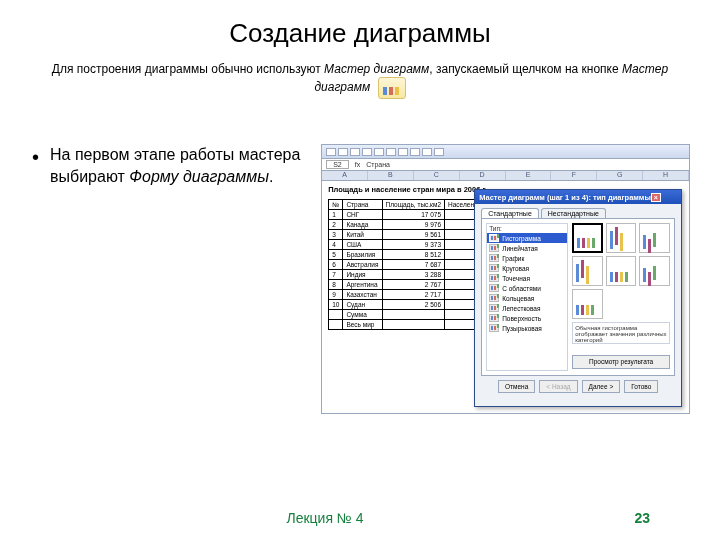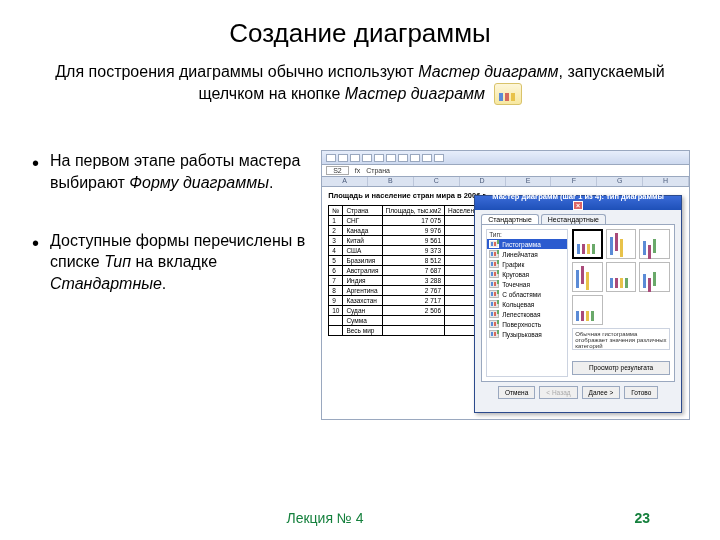--- a/index.html
+++ b/index.html
@@ -17,21 +17,21 @@
     height: 100%;
     position: relative;
   }
   h1 {
     font-size: 26px;
     font-weight: normal;
     text-align: center;
     margin-bottom: 12px;
   }
   .intro {
-    font-size: 16px;
+    font-size: 12px;
     text-align: center;
     line-height: 1.35;
     margin: 0 10px 16px 10px;
   }
   .intro .it { font-style: italic; }
   .chart-icon {
     display: inline-block;
     width: 28px; height: 22px;
     vertical-align: middle;
     background: linear-gradient(#fdf6d9,#f7e8a0);
@@ -126,22 +126,21 @@
     width: 208px; height: 218px;
     background:#eef1f6;
     border:1px solid #2b4a8c;
     box-shadow: 2px 2px 4px rgba(0,0,0,.3);
   }
   .wizard .titlebar {
     height:14px;
     background: linear-gradient(#3a6bd8,#1e50b8);
     color:#fff; font-size:7.5px; font-weight:bold;
     display:flex; align-items:center; padding:0 4px;
-    justify-content:flex-end;
-    flex-direction:column;
+    justify-content:flex-start;
   }
   .wizard .titlebar .x {
     width:10px; height:9px; background:#d66; border:1px solid #fff;
     color:#fff; font-size:7px; line-height:7px; text-align:center;
   }
   .wizard .tabs {
     display:flex; font-size:7px; padding:4px 6px 0 6px; gap:2px;
   }
   .wizard .tabs span {
     border:1px solid #9aa8bf; border-bottom:none;
@@ -235,23 +234,20 @@
   <p class="intro">
     <span>Для построения диаграммы обычно используют </span><span class="it">Мастер диаграмм</span><span>, запускаемый щелчком на кнопке </span><span class="it">Мастер диаграмм</span>
     <span class="chart-icon"></span><br>
   </p>
 
   <div class="content">
     <div class="bullets">
       <ul>
         <li>
           <span>На первом этапе работы мастера выбирают </span><span class="it">Форму диаграммы</span><span>.</span>
-        </li>
-        <li>
-          <span>Доступные формы перечислены в списке </span><span class="it">Тип</span><span> на вкладке </span><br><span class="it">Стандартные</span><span>.</span>
         </li>
       </ul>
     </div>
 
     <div class="shot">
       <div class="topbar">
         <span></span>
           <span></span>
           <span></span>
           <span></span>

